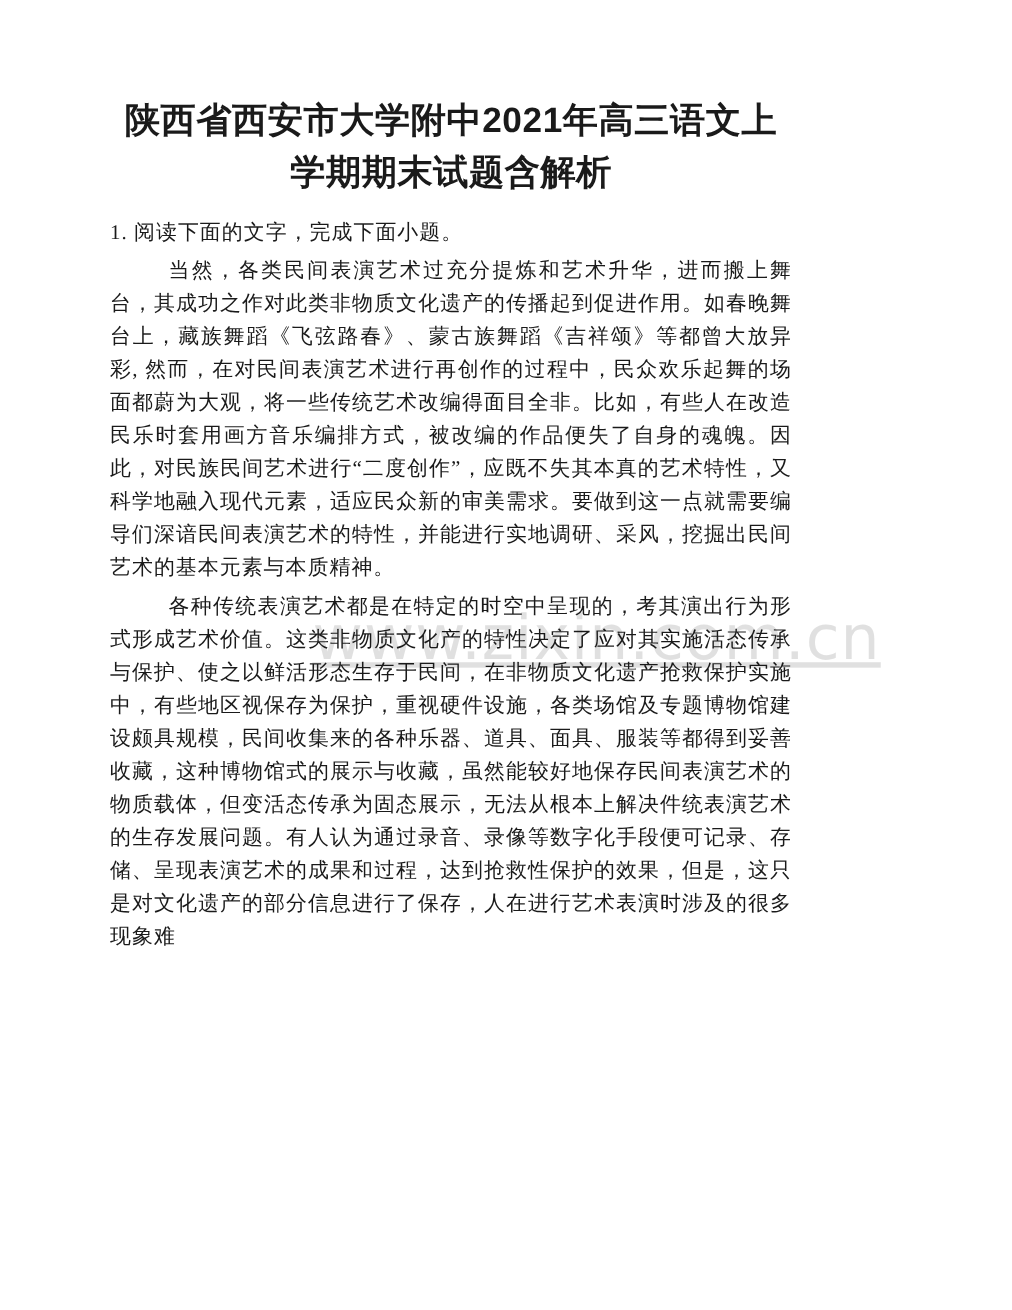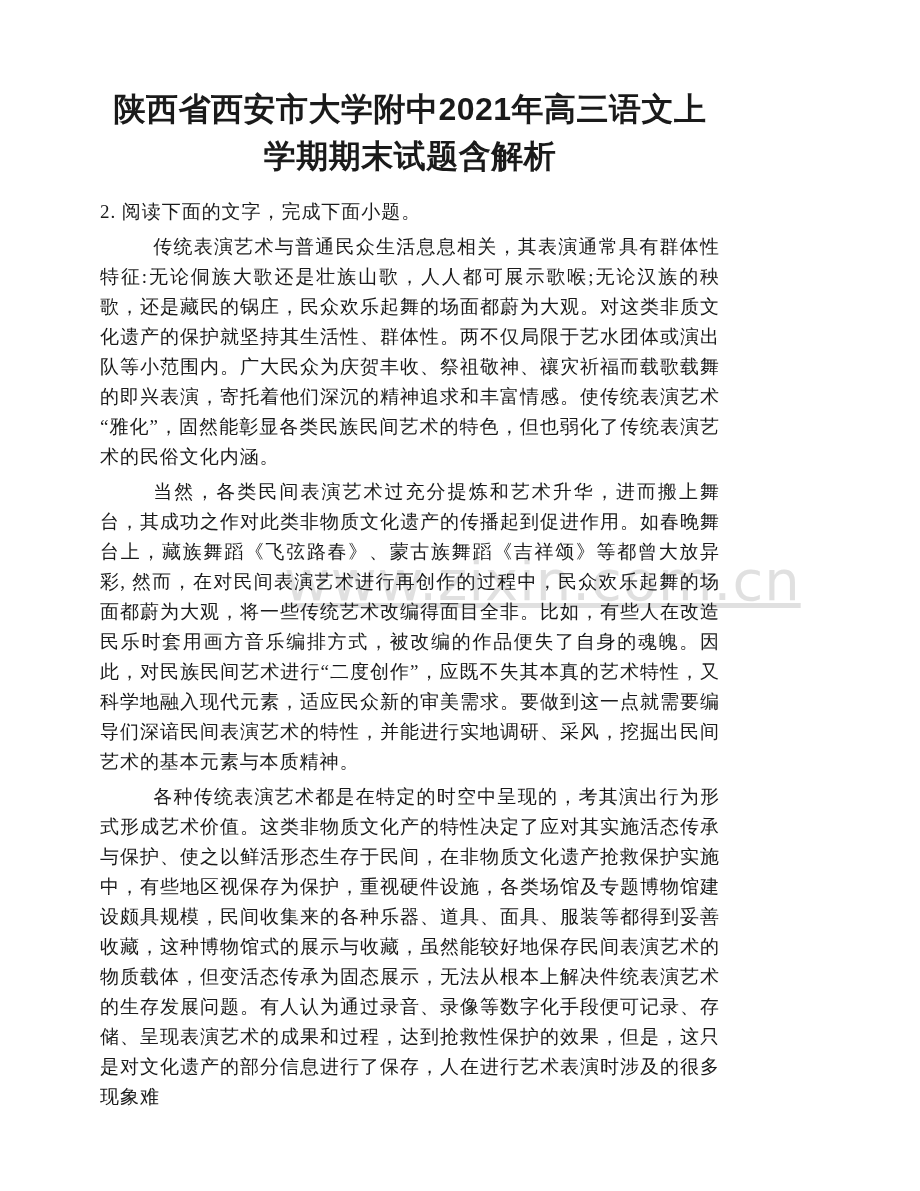--- a/index.html
+++ b/index.html
@@ -75,22 +75,21 @@
 </head>
 <body>
 
 <div class="watermark">www.zixin.com.cn</div>
 
 <div class="page">
 
   <h1 class="doc-title">陕西省西安市大学附中2021年高三语文上学期期末试题含解析</h1>
 
 
-  <div class="question-intro">2. 阅读下面的文字，完成下面小题。</div>
+  <div class="question-intro">1. 阅读下面的文字，完成下面小题。</div>
 
 
-  <p class="body-paragraph">传统表演艺术与普通民众生活息息相关，其表演通常具有群体性特征:无论侗族大歌还是壮族山歌，人人都可展示歌喉;无论汉族的秧歌，还是藏民的锅庄，民众欢乐起舞的场面都蔚为大观。对这类非质文化遗产的保护就坚持其生活性、群体性。两不仅局限于艺水团体或演出队等小范围内。广大民众为庆贺丰收、祭祖敬神、禳灾祈福而载歌载舞的即兴表演，寄托着他们深沉的精神追求和丰富情感。使传统表演艺术“雅化”，固然能彰显各类民族民间艺术的特色，但也弱化了传统表演艺术的民俗文化内涵。</p>
 
   <p class="body-paragraph">当然，各类民间表演艺术过充分提炼和艺术升华，进而搬上舞台，其成功之作对此类非物质文化遗产的传播起到促进作用。如春晚舞台上，藏族舞蹈《飞弦路春》、蒙古族舞蹈《吉祥颂》等都曾大放异彩, 然而，在对民间表演艺术进行再创作的过程中，民众欢乐起舞的场面都蔚为大观，将一些传统艺术改编得面目全非。比如，有些人在改造民乐时套用画方音乐编排方式，被改编的作品便失了自身的魂魄。因此，对民族民间艺术进行“二度创作”，应既不失其本真的艺术特性，又科学地融入现代元素，适应民众新的审美需求。要做到这一点就需要编导们深谙民间表演艺术的特性，并能进行实地调研、采风，挖掘出民间艺术的基本元素与本质精神。</p>
 
   <p class="body-paragraph">各种传统表演艺术都是在特定的时空中呈现的，考其演出行为形式形成艺术价值。这类非物质文化产的特性决定了应对其实施活态传承与保护、使之以鲜活形态生存于民间，在非物质文化遗产抢救保护实施中，有些地区视保存为保护，重视硬件设施，各类场馆及专题博物馆建设颇具规模，民间收集来的各种乐器、道具、面具、服装等都得到妥善收藏，这种博物馆式的展示与收藏，虽然能较好地保存民间表演艺术的物质载体，但变活态传承为固态展示，无法从根本上解决件统表演艺术的生存发展问题。有人认为通过录音、录像等数字化手段便可记录、存储、呈现表演艺术的成果和过程，达到抢救性保护的效果，但是，这只是对文化遗产的部分信息进行了保存，人在进行艺术表演时涉及的很多现象难</p>
 
 </div>
 
 </body></html>

